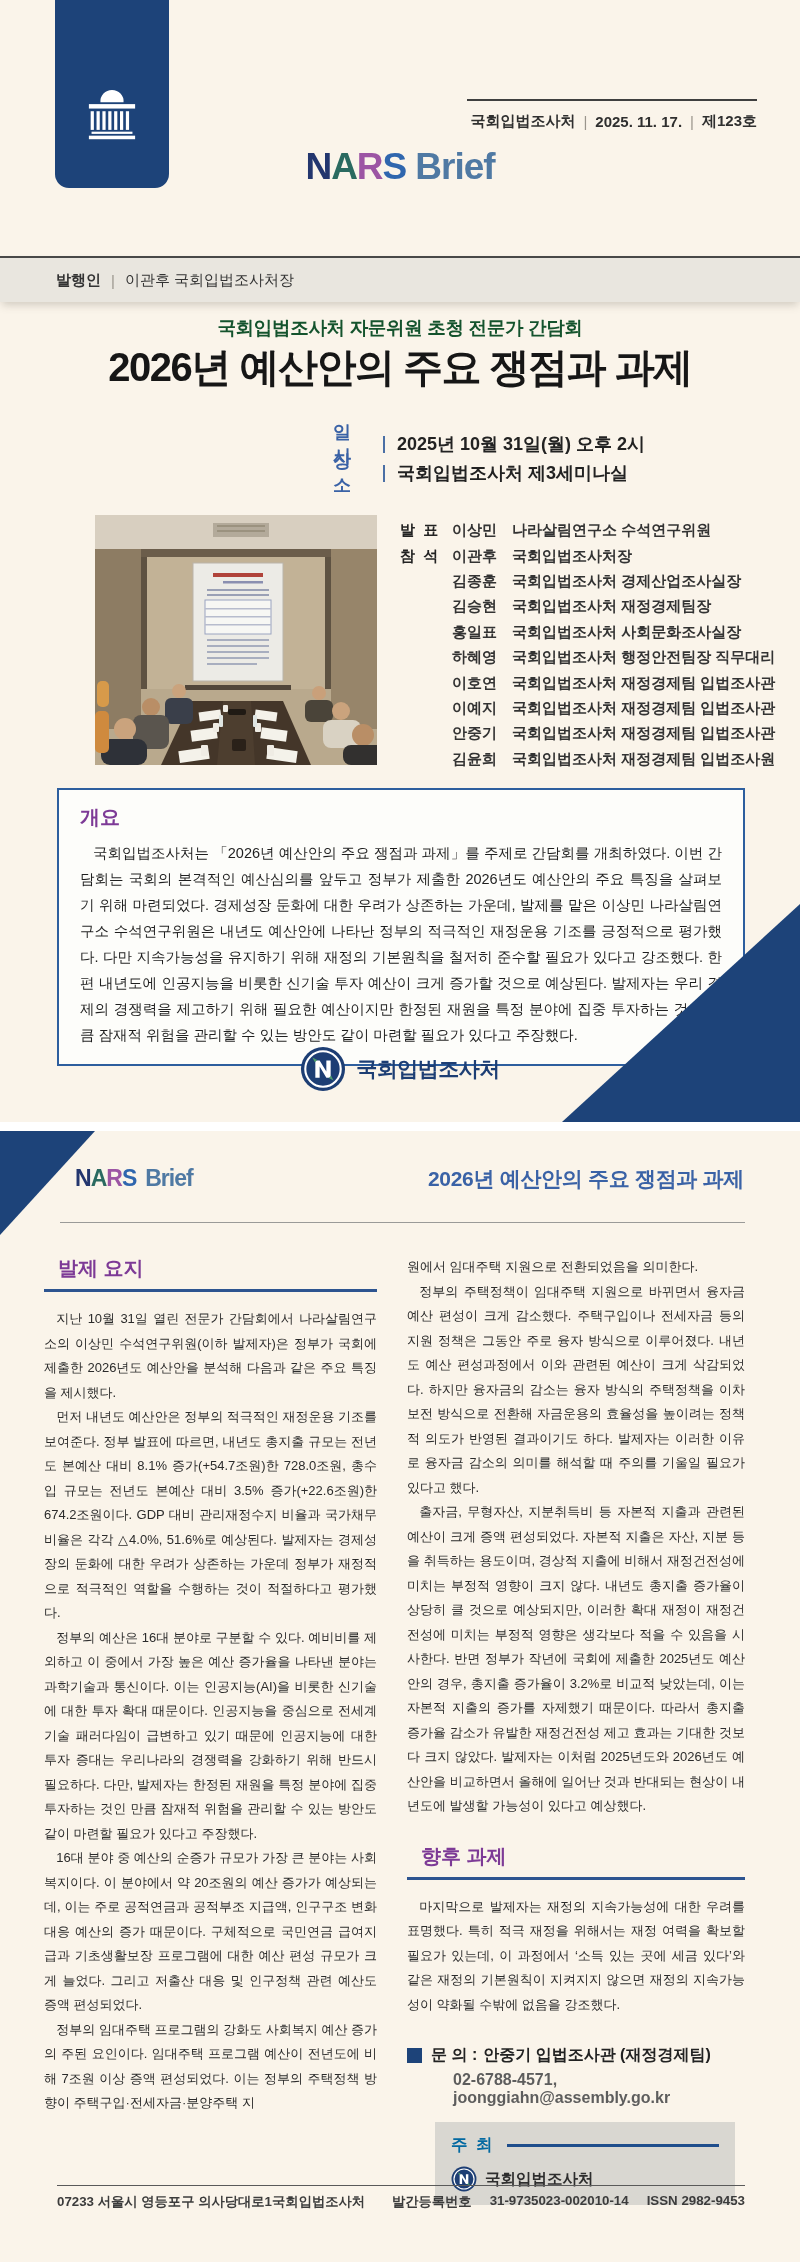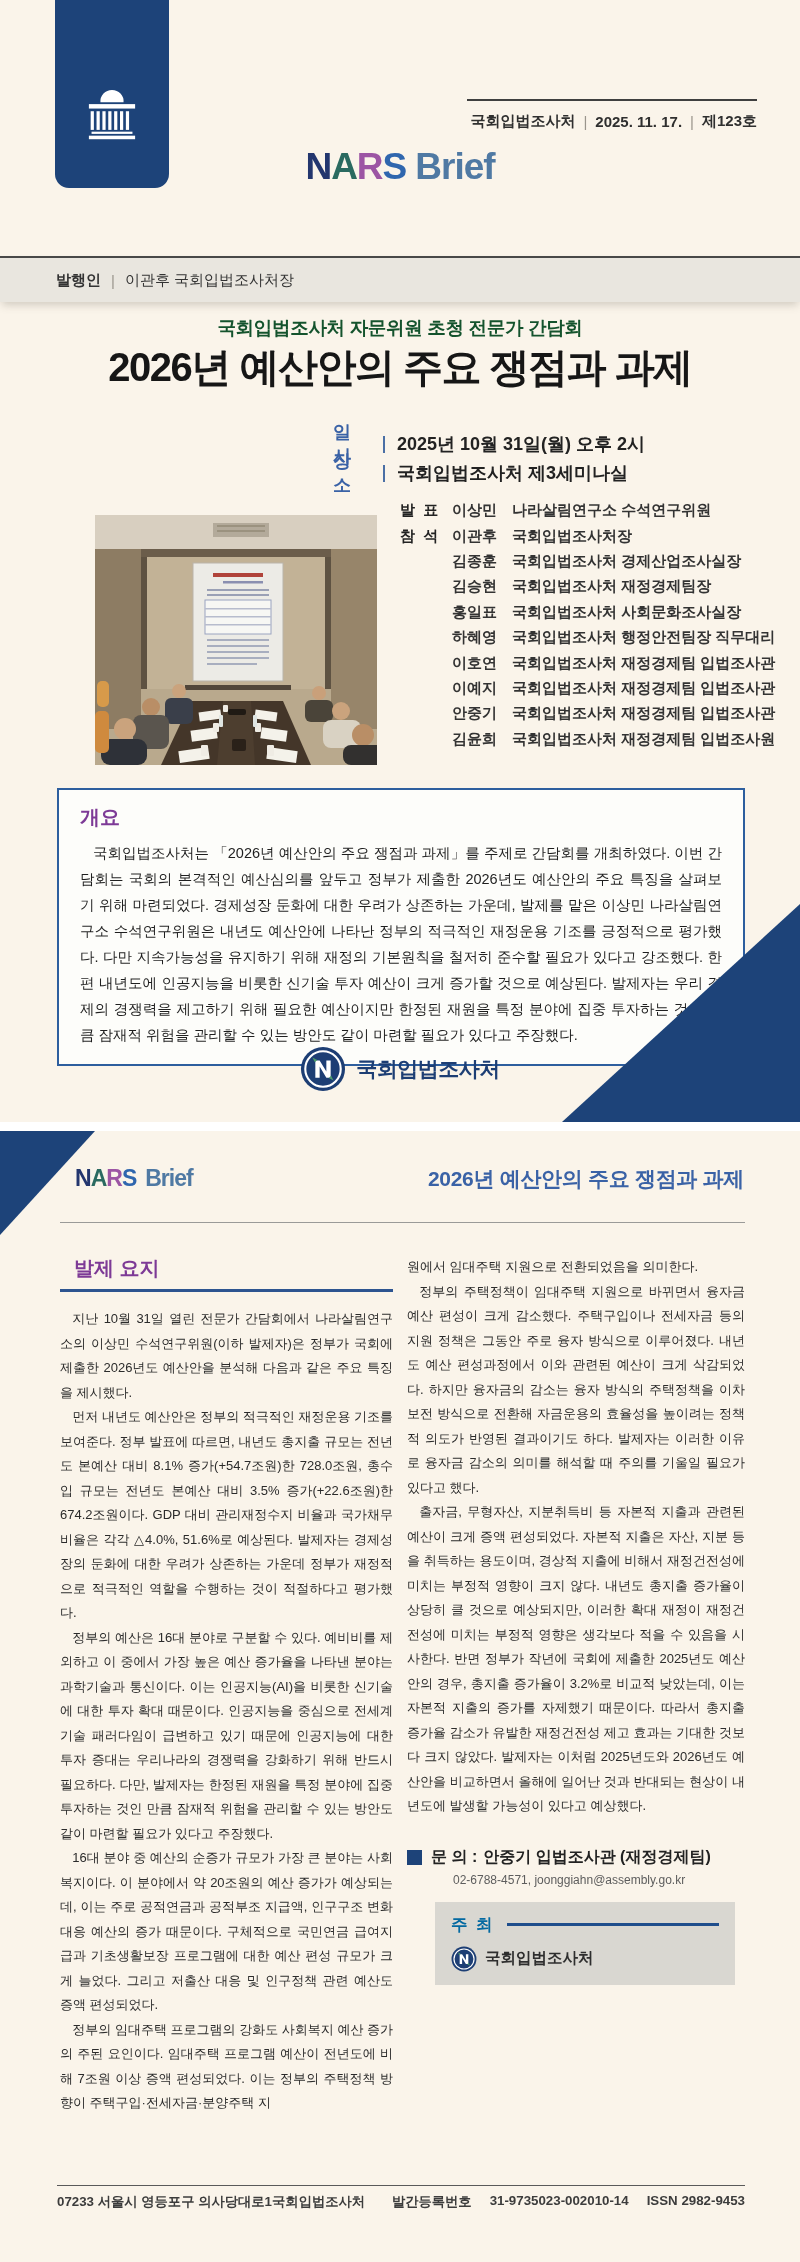--- a/index.html
+++ b/index.html
@@ -48,21 +48,21 @@
   .main-title{position:absolute;top:340px;width:100%;text-align:center;
     font-size:40px;font-weight:800;color:#161616;letter-spacing:-1.5px;}
   .meta-block{position:absolute;top:431px;left:333px;}
   .meta-row{display:flex;align-items:center;height:26px;margin-bottom:3px;}
   .meta-label{font-size:18px;font-weight:700;color:#3a62a6;letter-spacing:2px;width:46px;}
   .meta-sep{display:inline-block;width:2px;height:17px;background:#4a6fa5;margin:0 12px 0 4px;}
   .meta-value{font-size:18px;font-weight:600;color:#222;}
 
   
   .photo{position:absolute;left:95px;top:515px;width:282px;height:250px;background:#b9a98d;}
-  .participants{position:absolute;left:400px;top:498px;font-size:15px;white-space:nowrap;}
+  .participants{position:absolute;left:400px;top:518px;font-size:15px;white-space:nowrap;}
   .prow{display:flex;height:25.4px;align-items:center;}
   .p-label{width:52px;font-weight:700;color:#222;letter-spacing:2px;}
   .p-name{width:60px;font-weight:600;color:#333;}
   .p-role{font-weight:700;color:#333;}
 
   
   .overview{
     position:absolute;left:57px;top:788px;width:688px;box-sizing:border-box;
     background:#fdfdfa;border:2px solid #2d5e9e;padding:14px 21px 16px;
   }
@@ -79,33 +79,33 @@
     clip-path:polygon(0 0,100% 0,0 100%);}
 
   
   .p2-header{position:absolute;top:34px;left:75px;right:56px;
     display:flex;justify-content:space-between;align-items:baseline;}
   .brand-small{font-size:23px;}
   .running-title{font-size:21px;font-weight:700;color:#3a62a6;letter-spacing:-0.3px;}
   .p2-rule{position:absolute;top:91px;left:60px;width:685px;border-top:1px solid #9a9a98;}
 
   .col{position:absolute;top:124px;}
-  .col-left{left:60px;width:333px;}
+  .col-left{left:44px;width:333px;}
   .col-right{left:407px;width:338px;}
   .sec-h{font-size:20px;font-weight:700;color:#7d3a96;padding-left:14px;margin:0;}
   .sec-rule{border-bottom:3px solid #2d5490;margin:7px 0 15px 0;}
   .body-p p{margin:0;font-size:13px;line-height:24.5px;text-align:justify;color:#2b2b2b;text-indent:0.95em;}
   .body-p p.no-indent{text-indent:0;}
   .sec2{margin-top:24px;}
 
   .contact{margin-top:28px;}
   .contact-l1{display:flex;align-items:center;font-size:16px;font-weight:700;color:#222;}
   .sq-bullet{display:inline-block;width:15px;height:15px;background:#1d4379;margin-right:9px;}
   .contact-l1 .gap{width:6px;display:inline-block;}
-  .contact-l2{margin-left:46px;margin-top:5px;font-size:12px;color:#5d5d5d;}
+  .contact-l2{margin-left:46px;margin-top:5px;font-size:16px;color:#5d5d5d;font-weight:bold;}
 
   .host-box{margin:15px 0 0 28px;width:300px;box-sizing:border-box;
     background:#d9d7d1;padding:12px 16px 13px;}
   .host-top{display:flex;align-items:center;}
   .host-label{font-size:16.5px;font-weight:700;color:#0369a1;letter-spacing:2px;white-space:nowrap;}
   .host-line{flex:1;height:3px;background:#1f4e8c;margin-left:12px;}
   .host-org{display:flex;align-items:center;gap:8px;margin-top:10px;
     font-size:15.5px;font-weight:700;color:#2e2e2e;}
 
   .f-rule{position:absolute;top:1054px;left:57px;width:688px;border-top:1.5px solid #5a5a5a;}
@@ -361,20 +361,28 @@
   <div class="col col-right">
     <div class="body-p">
       <p class="no-indent">원에서 임대주택 지원으로 전환되었음을 의미한다.</p>
     </div>
     <div class="body-p">
 
     <p>정부의 주택정책이 임대주택 지원으로 바뀌면서 융자금 예산 편성이 크게 감소했다. 주택구입이나 전세자금 등의 지원 정책은 그동안 주로 융자 방식으로 이루어졌다. 내년도 예산 편성과정에서 이와 관련된 예산이 크게 삭감되었다. 하지만 융자금의 감소는 융자 방식의 주택정책을 이차보전 방식으로 전환해 자금운용의 효율성을 높이려는 정책적 의도가 반영된 결과이기도 하다. 발제자는 이러한 이유로 융자금 감소의 의미를 해석할 때 주의를 기울일 필요가 있다고 했다.</p>
         <p>출자금, 무형자산, 지분취득비 등 자본적 지출과 관련된 예산이 크게 증액 편성되었다. 자본적 지출은 자산, 지분 등을 취득하는 용도이며, 경상적 지출에 비해서 재정건전성에 미치는 부정적 영향이 크지 않다. 내년도 총지출 증가율이 상당히 클 것으로 예상되지만, 이러한 확대 재정이 재정건전성에 미치는 부정적 영향은 생각보다 적을 수 있음을 시사한다. 반면 정부가 작년에 국회에 제출한 2025년도 예산안의 경우, 총지출 증가율이 3.2%로 비교적 낮았는데, 이는 자본적 지출의 증가를 자제했기 때문이다. 따라서 총지출 증가율 감소가 유발한 재정건전성 제고 효과는 기대한 것보다 크지 않았다. 발제자는 이처럼 2025년도와 2026년도 예산안을 비교하면서 올해에 일어난 것과 반대되는 현상이 내년도에 발생할 가능성이 있다고 예상했다.</p>
       </div>
 
+    <div class="sec2">
+      <h2 class="sec-h">향후 과제</h2>
+      <div class="sec-rule"></div>
+      <div class="body-p">
+
+      <p>마지막으로 발제자는 재정의 지속가능성에 대한 우려를 표명했다. 특히 적극 재정을 위해서는 재정 여력을 확보할 필요가 있는데, 이 과정에서 ‘소득 있는 곳에 세금 있다’와 같은 재정의 기본원칙이 지켜지지 않으면 재정의 지속가능성이 약화될 수밖에 없음을 강조했다.</p>
+        </div>
+    </div>
 
     <div class="contact">
       <div class="contact-l1">
         <span class="sq-bullet"></span>
         <span>문 의 :</span>
         <span class="gap"></span>
         <span>안중기 입법조사관 (재정경제팀)</span>
       </div>
       <div class="contact-l2">
         <span>02-6788-4571,</span>

